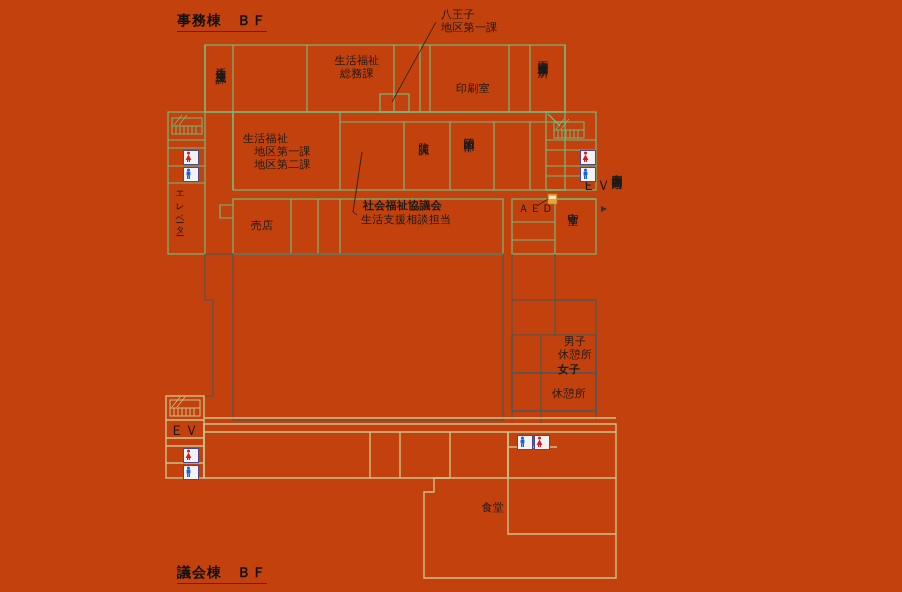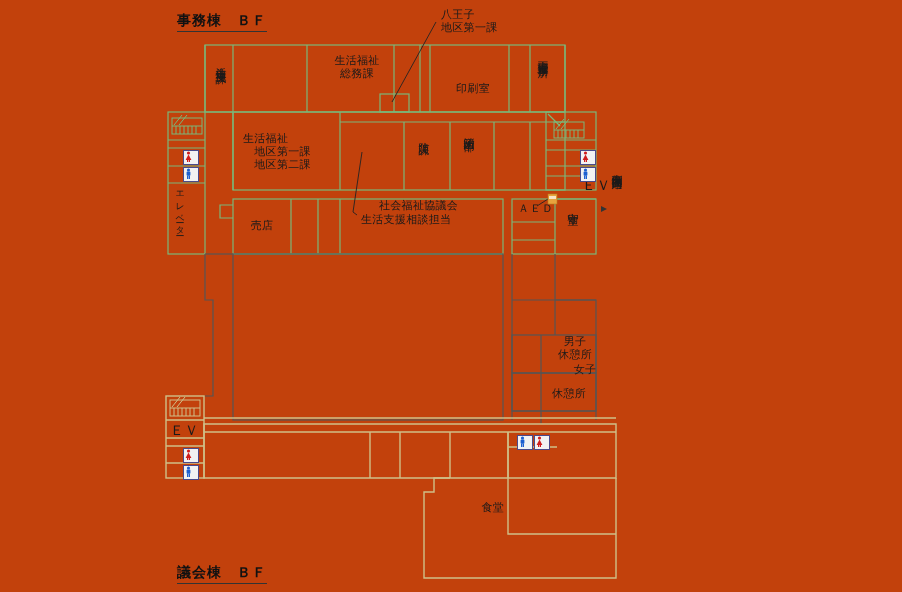--- a/index.html
+++ b/index.html
@@ -33,21 +33,21 @@
   .title {
     position: absolute;
     font-size: 14px;
     font-weight: bold;
     color: #111;
     letter-spacing: 1px;
     border-bottom: 1.5px solid #333;
     padding-bottom: 1px;
     white-space: pre;
   }
-  .bold { font-weight: normal; margin-left: 16px; }
+  .bold { font-weight: bold; }
   .tiny { font-size: 14px; letter-spacing: 0.5px; }
   svg { position: absolute; top: 0; left: 0; }
   .icon-box {
     position: absolute;
     width: 16px; height: 15px;
     border: 1px solid #4a4a8a;
     background: #f2f2f2;
     display: flex;
     align-items: center;
     justify-content: center;

